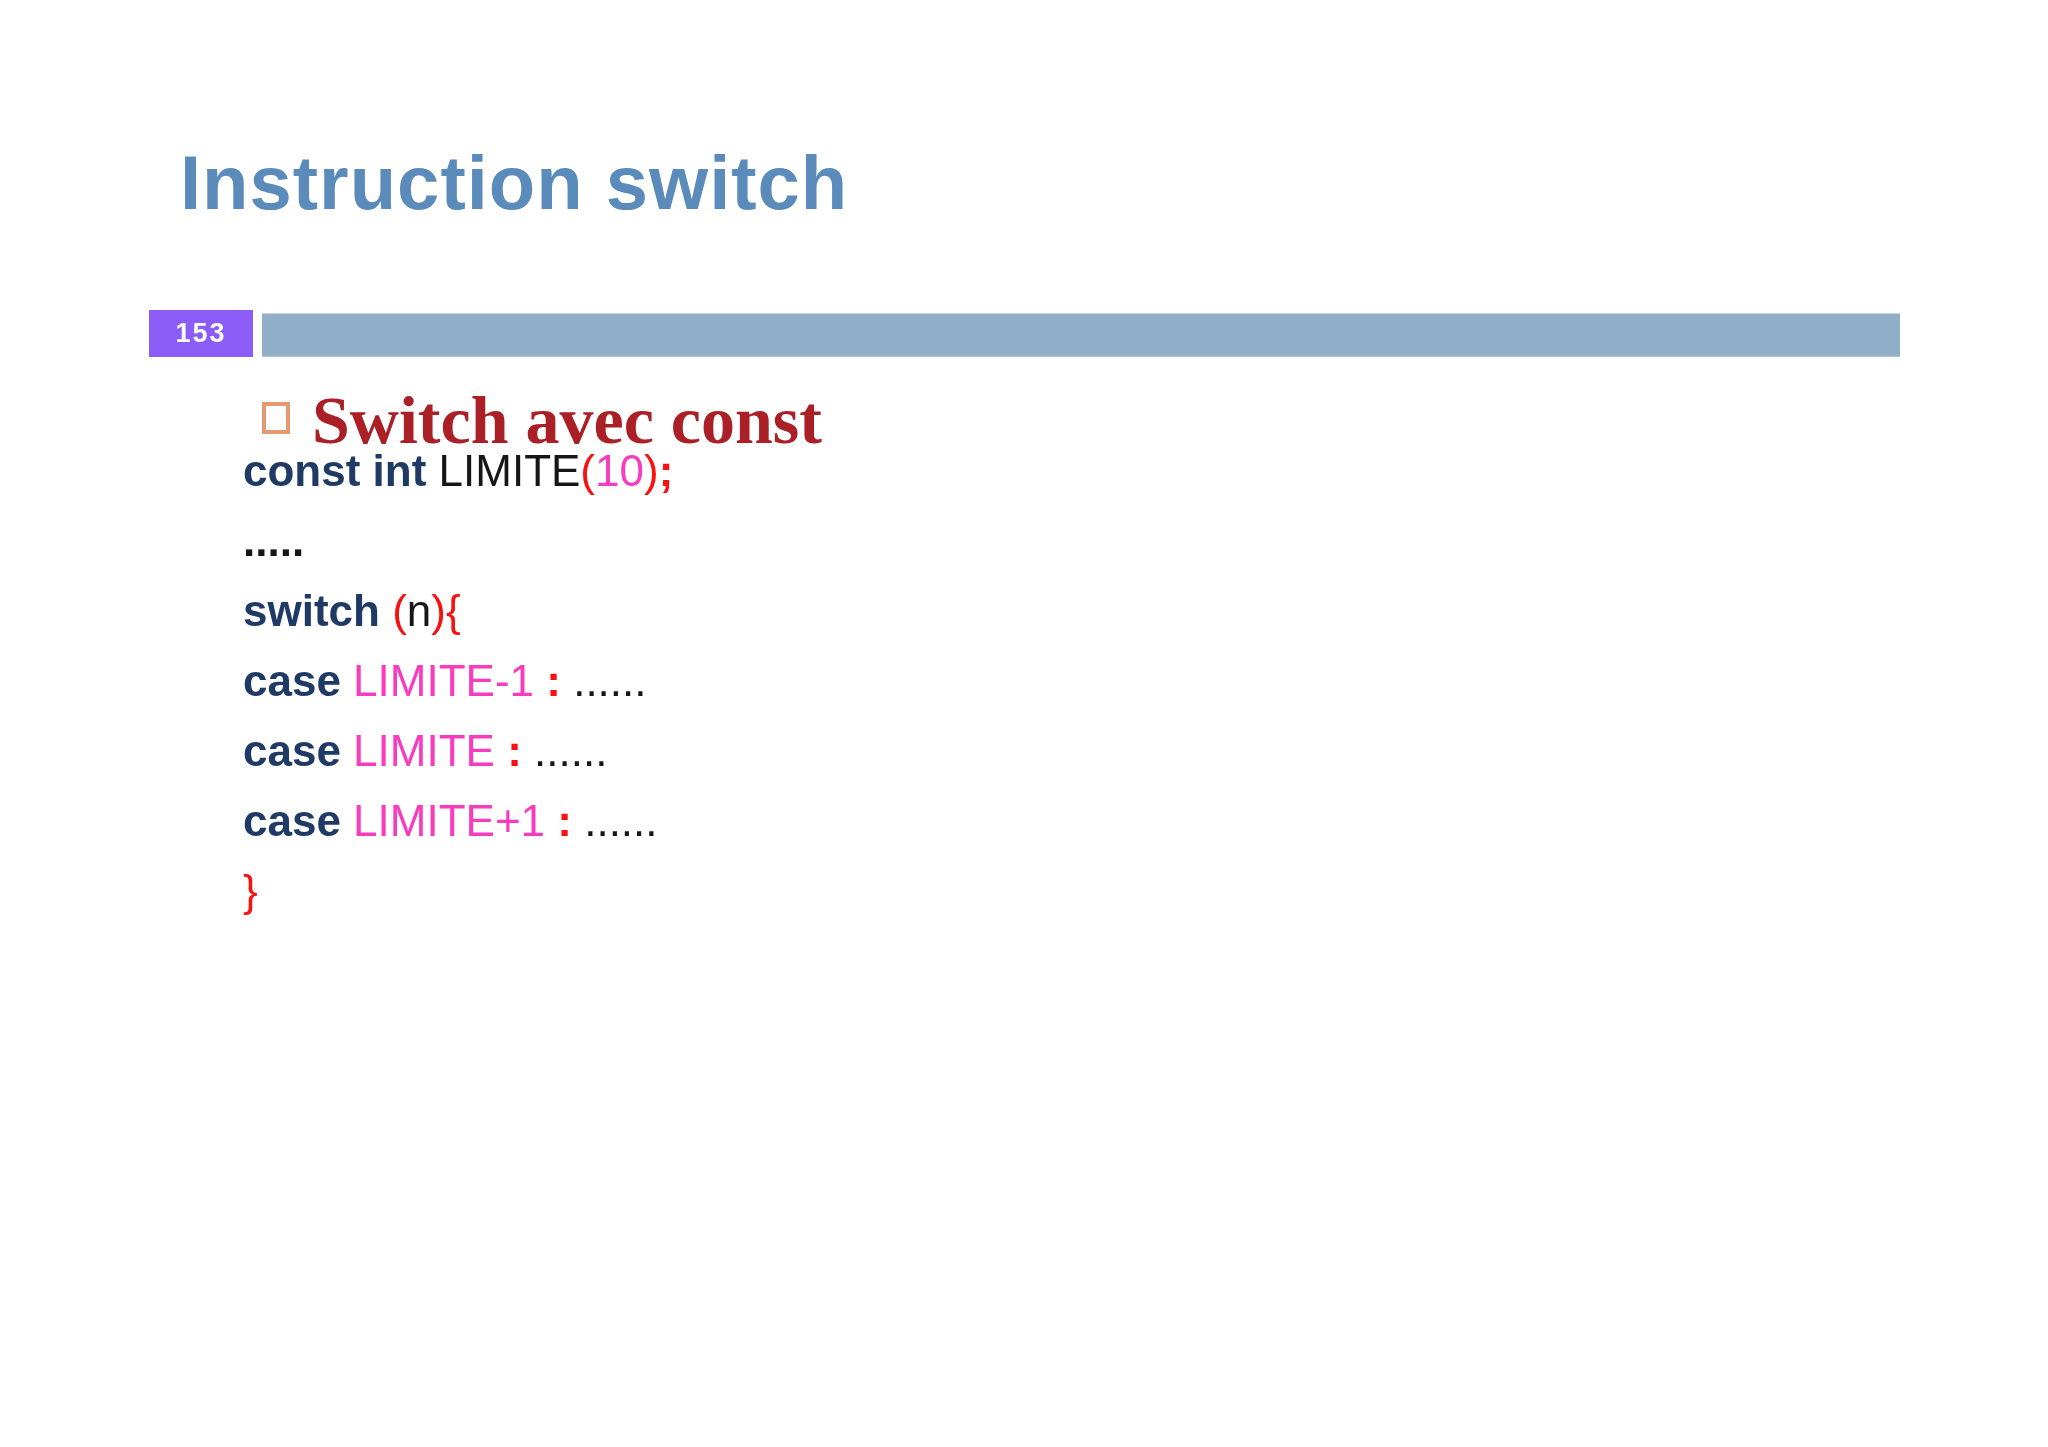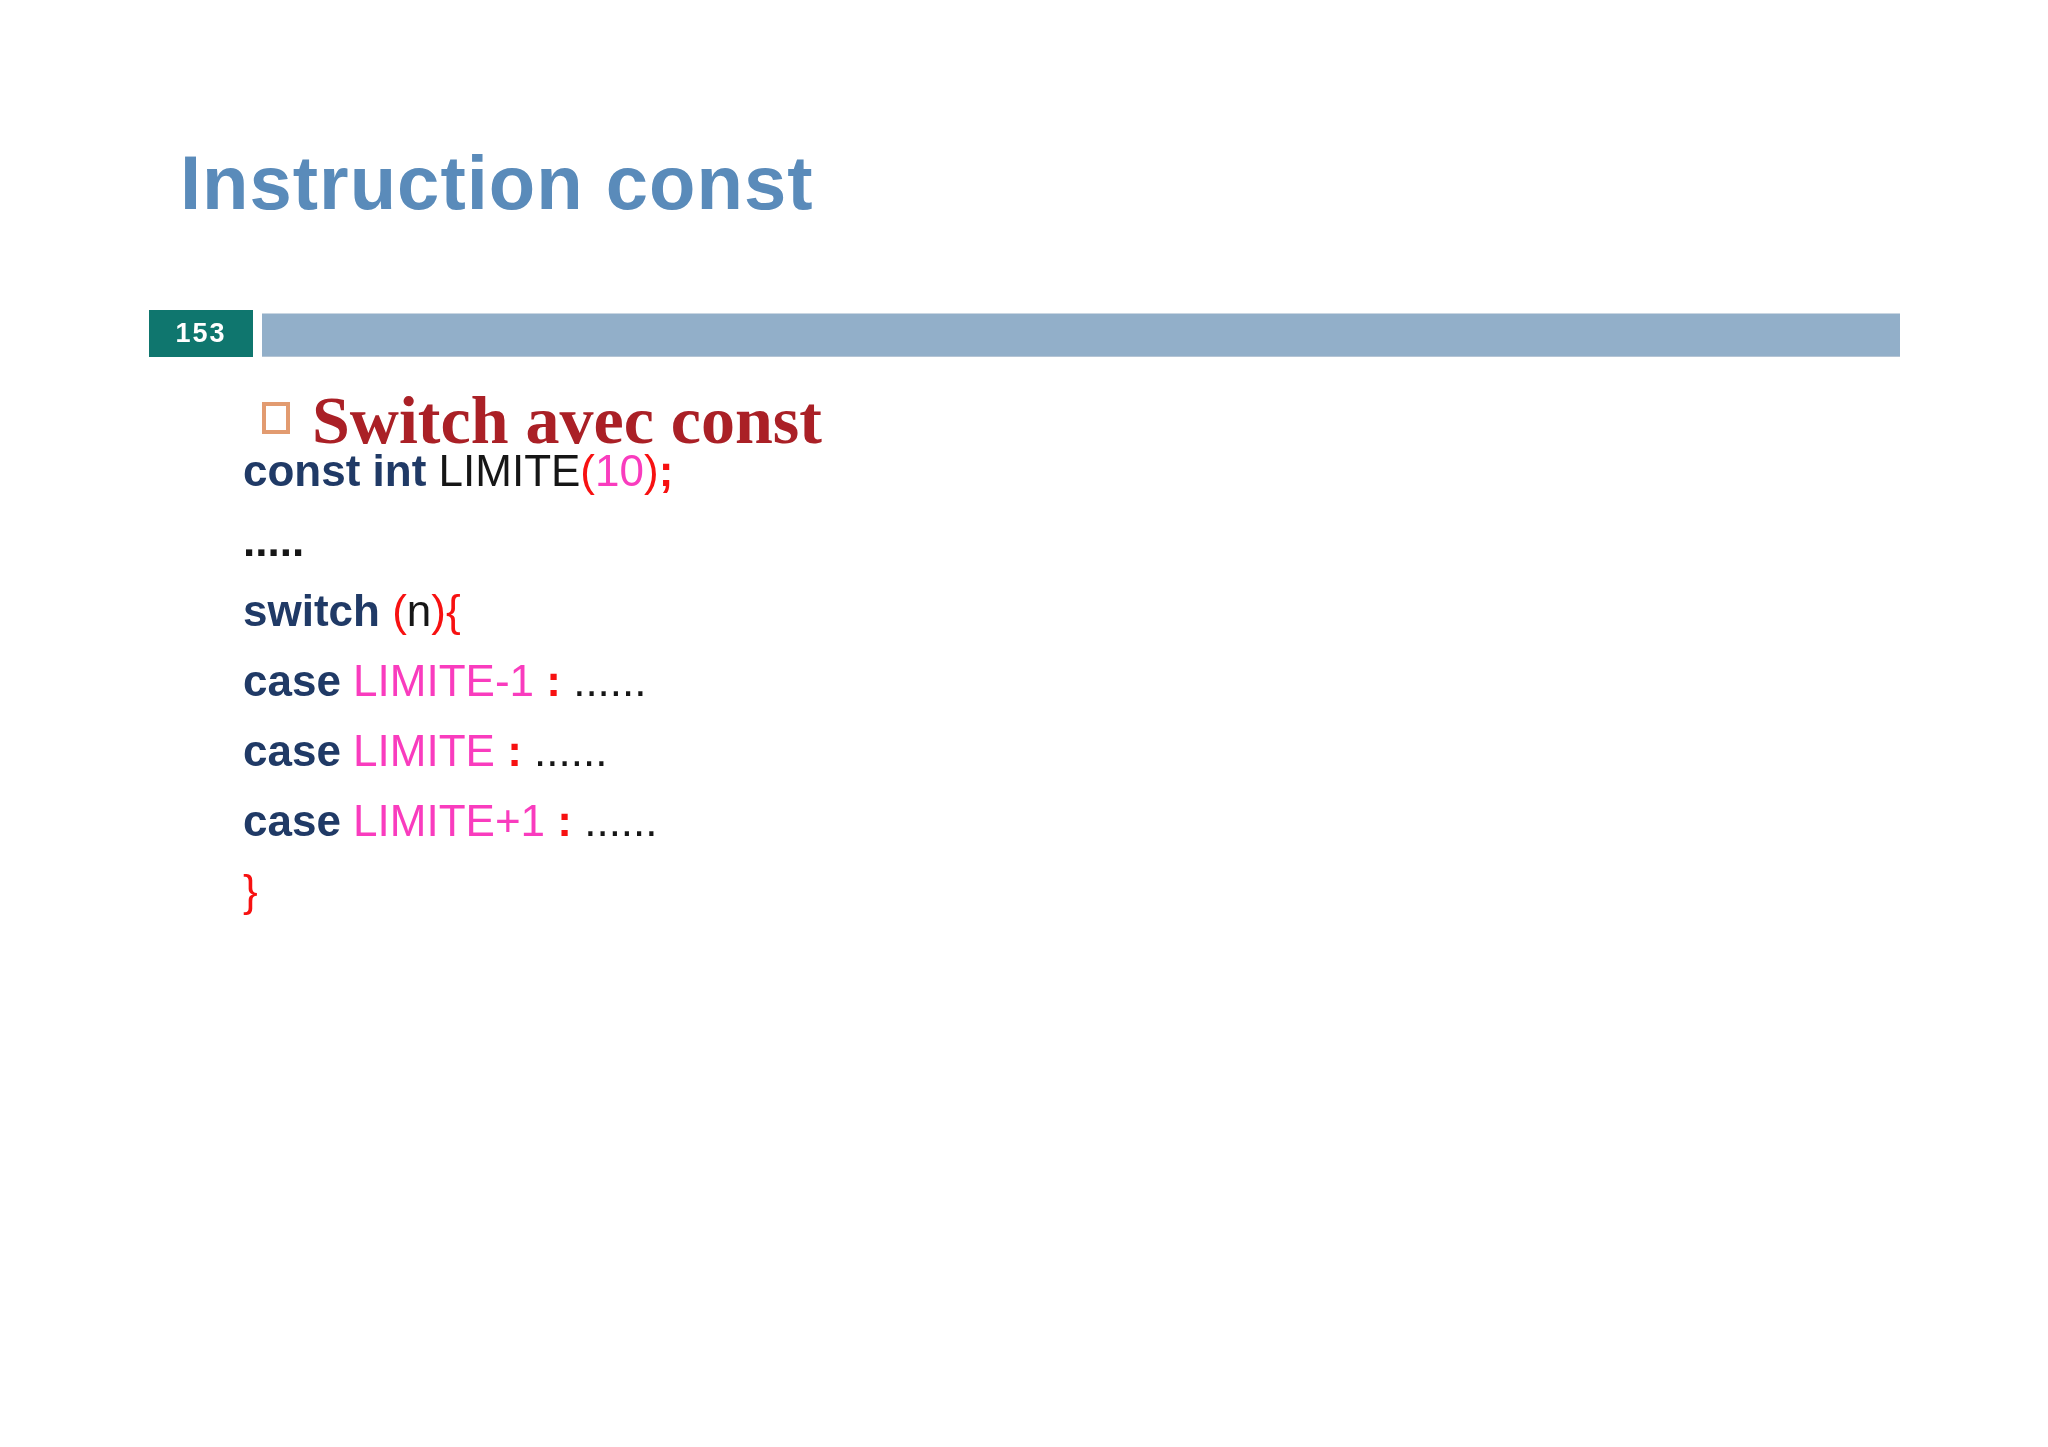--- a/index.html
+++ b/index.html
@@ -89,23 +89,23 @@
   }
   .code-line {
     height: 70px;
   }
 </style>
 </head>
 <body>
 
 <div class="slide">
 
-  <h1 class="title" style="color: rgb(90, 139, 186);">Instruction const</h1>
+  <h1 class="title" style="color: rgb(90, 139, 186);">Instruction switch</h1>
 
-  <div class="page-box" style="background: #0f766e;">
+  <div class="page-box" style="background: #8b5cf6;">
     <span>153</span>
   </div>
 
   <div class="bar" style="background: rgb(146, 175, 201);"></div>
 
   <div class="heading-row">
     <span class="bullet" style="border-color: rgb(226, 155, 112);"></span>
     <span class="heading-text" style="color: rgb(170, 32, 38);">Switch avec const</span>
   </div>
 

